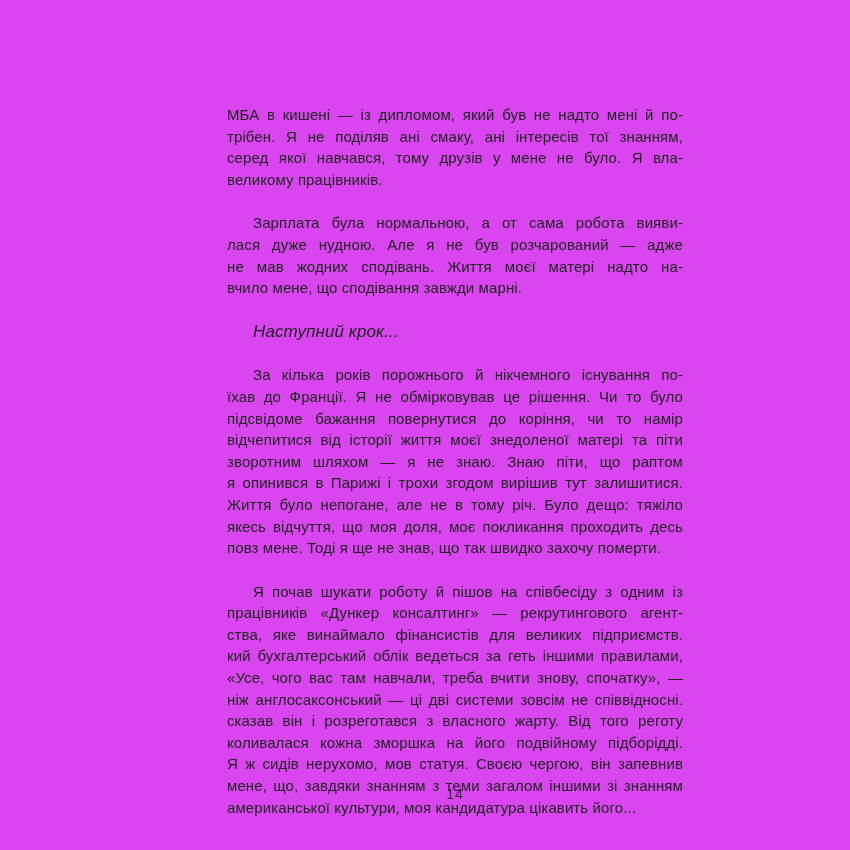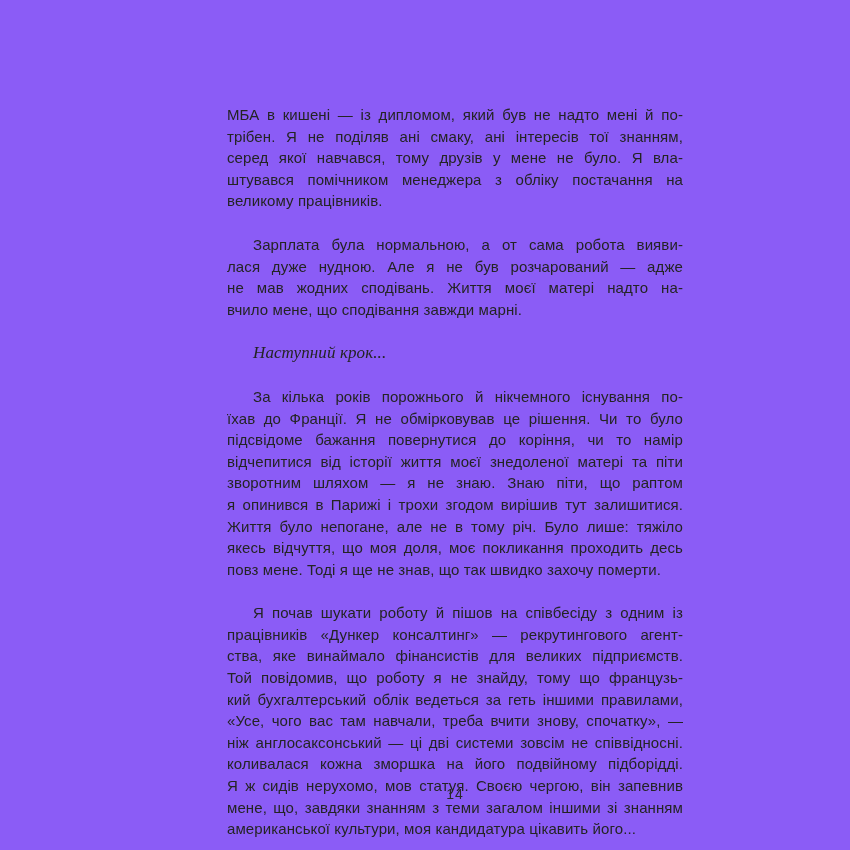--- a/index.html
+++ b/index.html
@@ -12,21 +12,21 @@
     background: #ffffff;
     position: relative;
     overflow: hidden;
     font-family: "Liberation Sans", sans-serif;
   }
   .page {
     position: absolute;
     left: 0; top: 0;
     width: 850px;
     height: 850px;
-    background: #8b5cf6;
+    background: #d946ef;
   }
   .text-block {
     position: absolute;
     left: 227px;
     top: 104px;
     width: 456px;
     color: #242424;
     font-size: 15px;
   }
   .paragraph {
@@ -43,21 +43,21 @@
     letter-spacing: 0.1px;
   }
   .line.last {
     text-align-last: left;
   }
   .line.indent {
     text-indent: 26px;
     margin-top: 22px;
   }
   .paragraph.italic-serif .line {
-    font-family: Liberation Serif, serif;
+    font-family: Liberation Sans, sans-serif;
     font-style: italic;
     font-size: 17px;
   }
   .page-number {
     position: absolute;
     left: 227px;
     top: 786px;
     width: 456px;
     text-align: center;
     color: #2a2a2a;
@@ -67,51 +67,50 @@
 </style>
 </head>
 <body>
 
 <div class="page">
   <div class="text-block">
       <div class="paragraph">
         <div class="line">МБА в кишені — із дипломом, який був не надто мені й по-</div>
         <div class="line">трібен. Я не поділяв ані смаку, ані інтересів тої знанням,</div>
         <div class="line">серед якої навчався, тому друзів у мене не було. Я вла-</div>
-        <div class="line">штувався помічником менеджера з обліку постачання на</div>
         <div class="line last">великому працівників.</div>
       </div>
       <div class="paragraph">
         <div class="line indent">Зарплата була нормальною, а от сама робота вияви-</div>
         <div class="line">лася дуже нудною. Але я не був розчарований — адже</div>
         <div class="line">не мав жодних сподівань. Життя моєї матері надто на-</div>
         <div class="line last">вчило мене, що сподівання завжди марні.</div>
       </div>
       <div class="paragraph italic-serif">
         <div class="line last indent">Наступний крок...</div>
       </div>
       <div class="paragraph">
         <div class="line indent">За кілька років порожнього й нікчемного існування по-</div>
         <div class="line">їхав до Франції. Я не обмірковував це рішення. Чи то було</div>
         <div class="line">підсвідоме бажання повернутися до коріння, чи то намір</div>
         <div class="line">відчепитися від історії життя моєї знедоленої матері та піти</div>
         <div class="line">зворотним шляхом — я не знаю. Знаю піти, що раптом</div>
         <div class="line">я опинився в Парижі і трохи згодом вирішив тут залишитися.</div>
-        <div class="line">Життя було непогане, але не в тому річ. Було лише: тяжіло</div>
+        <div class="line">Життя було непогане, але не в тому річ. Було дещо: тяжіло</div>
         <div class="line">якесь відчуття, що моя доля, моє покликання проходить десь</div>
         <div class="line last">повз мене. Тоді я ще не знав, що так швидко захочу померти.</div>
       </div>
       <div class="paragraph">
         <div class="line indent">Я почав шукати роботу й пішов на співбесіду з одним із</div>
         <div class="line">працівників «Дункер консалтинг» — рекрутингового агент-</div>
         <div class="line">ства, яке винаймало фінансистів для великих підприємств.</div>
-        <div class="line">Той повідомив, що роботу я не знайду, тому що французь-</div>
         <div class="line">кий бухгалтерський облік ведеться за геть іншими правилами,</div>
         <div class="line">«Усе, чого вас там навчали, треба вчити знову, спочатку», —</div>
         <div class="line">ніж англосаксонський — ці дві системи зовсім не співвідносні.</div>
+        <div class="line">сказав він і розреготався з власного жарту. Від того реготу</div>
         <div class="line">коливалася кожна зморшка на його подвійному підборідді.</div>
         <div class="line">Я ж сидів нерухомо, мов статуя. Своєю чергою, він запевнив</div>
         <div class="line">мене, що, завдяки знанням з теми загалом іншими зі знанням</div>
         <div class="line last">американської культури, моя кандидатура цікавить його...</div>
       </div>
     </div>
   <div class="page-number">14</div>
 </div>
 
 </body></html>

